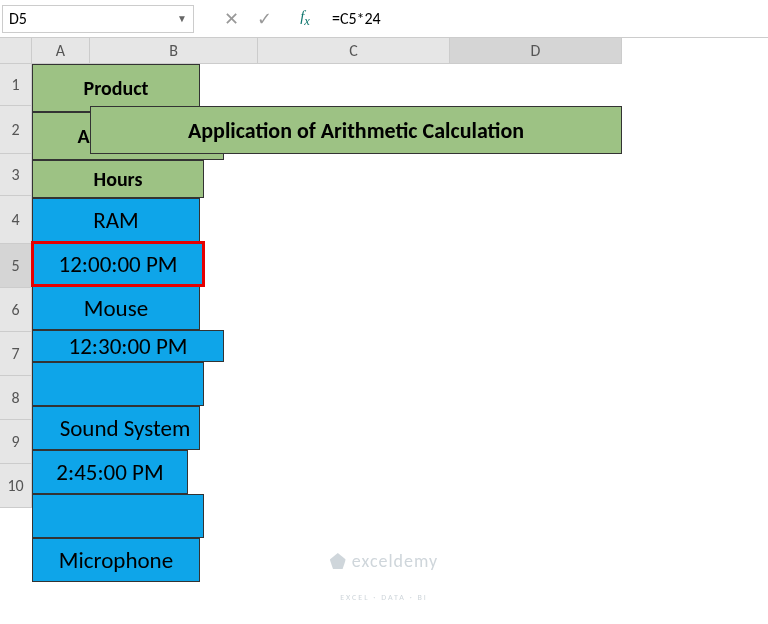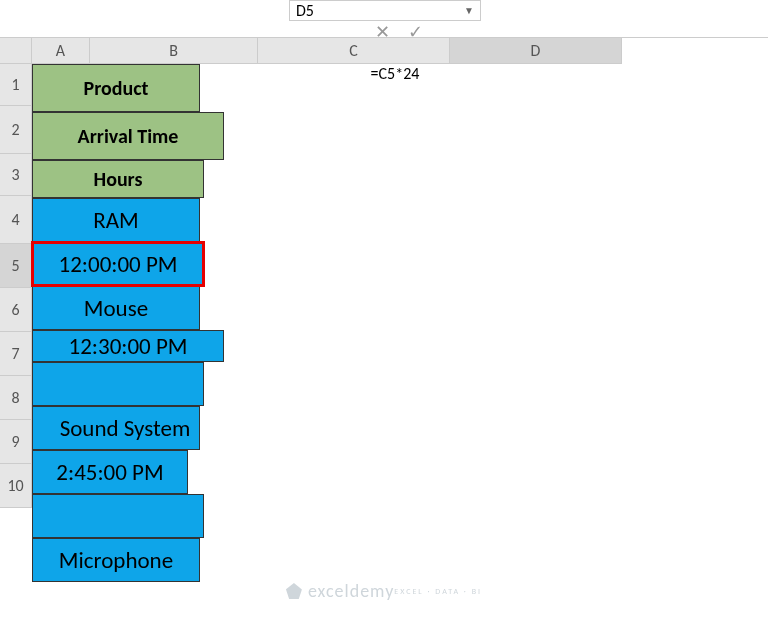--- a/index.html
+++ b/index.html
@@ -1,18 +1,18 @@
 <!DOCTYPE html>
 <html><head>
 <meta charset="utf-8">
 <style>
   * { box-sizing: border-box; margin: 0; padding: 0; }
   body { font-family: Calibri, Arial, sans-serif; background: #fff; width: 768px; height: 624px; overflow: hidden; position: relative; }
 
-  .formula-bar { height: 38px; border-bottom: 1px solid #ccc; display: flex; align-items: center; background: #fff; flex-direction: column; }
+  .formula-bar { height: 38px; border-bottom: 1px solid #ccc; display: flex; align-items: center; background: #fff; }
   .name-box { width: 192px; height: 28px; border: 1px solid #ccc; margin: 0 0 0 2px; display: flex; align-items: center; justify-content: space-between; padding: 0 6px; font-size: 16px; }
   .name-box .dd { color: #666; font-size: 10px; }
   .fb-btns { display: flex; align-items: center; gap: 18px; margin-left: 30px; color: #999; }
   .fb-btns span { font-size: 18px; }
   .fx-label { margin-left: 28px; font-style: italic; font-size: 15px; color: #0f766e; font-family: 'Times New Roman', serif; }
   .formula-input { margin-left: 22px; font-size: 16px; }
 
   .grid-area { display: flex; height: calc(100% - 38px); position: relative; }
   .corner { width: 32px; height: 26px; background: #e6e6e6; border-right: 1px solid #ccc; border-bottom: 1px solid #ccc; position: absolute; top: 0; left: 0; }
   .col-headers { position: absolute; top: 0; left: 32px; right: 0; height: 26px; display: flex; }
@@ -22,21 +22,21 @@
 
   .cells { position: absolute; top: 26px; left: 32px; right: 0; bottom: 0; }
 
   .title-cell { background: #9dc284; border: 1px solid #333; display: flex; align-items: center; justify-content: center; font-weight: bold; font-size: 22px; }
   .header-cell { background: #9dc284; border: 1px solid #333; display: flex; align-items: center; justify-content: center; font-weight: bold; font-size: 20px; }
   .data-cell { background: #0ea5e9; border: 1px solid #333; display: flex; align-items: center; justify-content: center; font-size: 23px; }
   .selected-cell { outline: 3px solid #e60000; outline-offset: -2px; }
 
   .col-h.active, .row-h.active { background: #d5d5d5; }
 
-  .watermark { position: absolute; bottom: 22px; left: 50%; transform: translateX(-50%); color: #cfd6db; font-size: 14px; letter-spacing: 1px; display: flex; align-items: center; gap: 0; }
+  .watermark { position: absolute; bottom: 22px; left: 50%; transform: translateX(-50%); color: #cfd6db; font-size: 14px; letter-spacing: 1px; display: flex; align-items: center; gap: 20px; flex-direction: column; }
   .watermark .wm-main { font-size: 18px; font-weight: 500; display: flex; align-items: center; gap: 6px; }
   .watermark .wm-sub { font-size: 8px; letter-spacing: 2px; }
   .wm-icon { width: 16px; height: 16px; background: #cfd6db; clip-path: polygon(50% 0, 100% 40%, 80% 100%, 20% 100%, 0 40%); }
 </style>
 </head>
 <body>
 
 <div class="formula-bar">
   <div class="name-box">
     <span>D5</span>
@@ -64,20 +64,21 @@
       <div class="row-h" style="height: 42px;">3</div>
       <div class="row-h" style="height: 48px;">4</div>
       <div class="row-h active" style="height: 44px;">5</div>
       <div class="row-h" style="height: 44px;">6</div>
       <div class="row-h" style="height: 44px;">7</div>
       <div class="row-h" style="height: 44px;">8</div>
       <div class="row-h" style="height: 44px;">9</div>
       <div class="row-h" style="height: 44px;">10</div>
     </div>
   <div class="cells" id="cells">
+      <div class="title-cell" style="position: absolute; left: 58px; top: 42px; width: 532px; height: 48px;">Application of Arithmetic Calculation</div>
       <div class="header-cell" style="left: 58px; top: 132px; width: 168px; height: 48px;">Product</div>
       <div class="header-cell" style="left: 226px; top: 132px; width: 192px; height: 48px;">Arrival Time</div>
       <div class="header-cell" style="left: 418px; top: 132px; width: 172px; height: 38px;">Hours</div>
       <div class="data-cell" style="left: 58px; top: 180px; width: 168px; height: 44px;">RAM</div>
       <div class="data-cell selected-cell" style="left: 418px; top: 180px; width: 172px; height: 44px;">12:00:00 PM</div>
       <div class="data-cell" style="left: 58px; top: 224px; width: 168px; height: 44px;">Mouse</div>
       <div class="data-cell" style="left: 226px; top: 224px; width: 192px; height: 32px;">12:30:00 PM</div>
       <div class="data-cell" style="left: 418px; top: 224px; width: 172px; height: 44px;"></div>
       <div class="data-cell" style="left: 58px; top: 268px; width: 168px; height: 44px; padding-left: 18px;">Sound System</div>
       <div class="data-cell" style="left: 226px; top: 268px; width: 156px; height: 44px;">2:45:00 PM</div>

